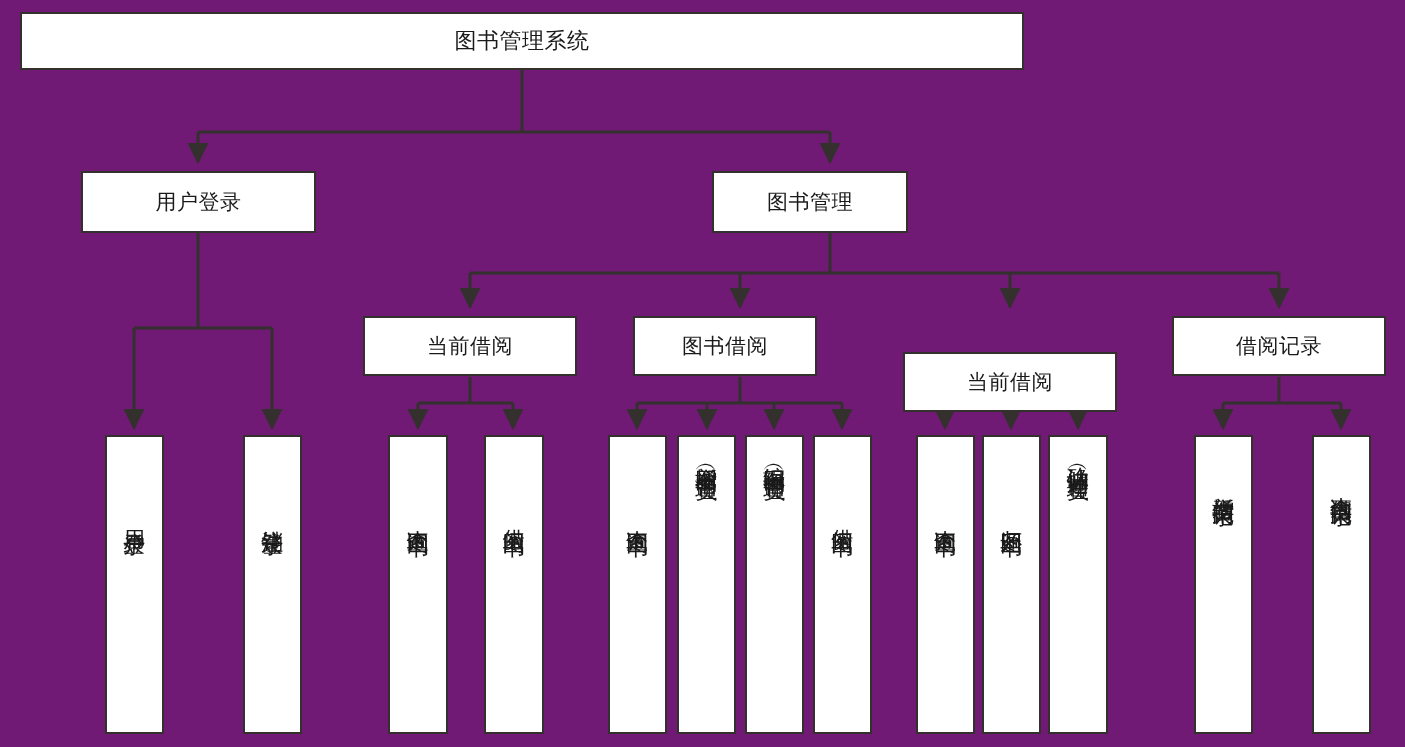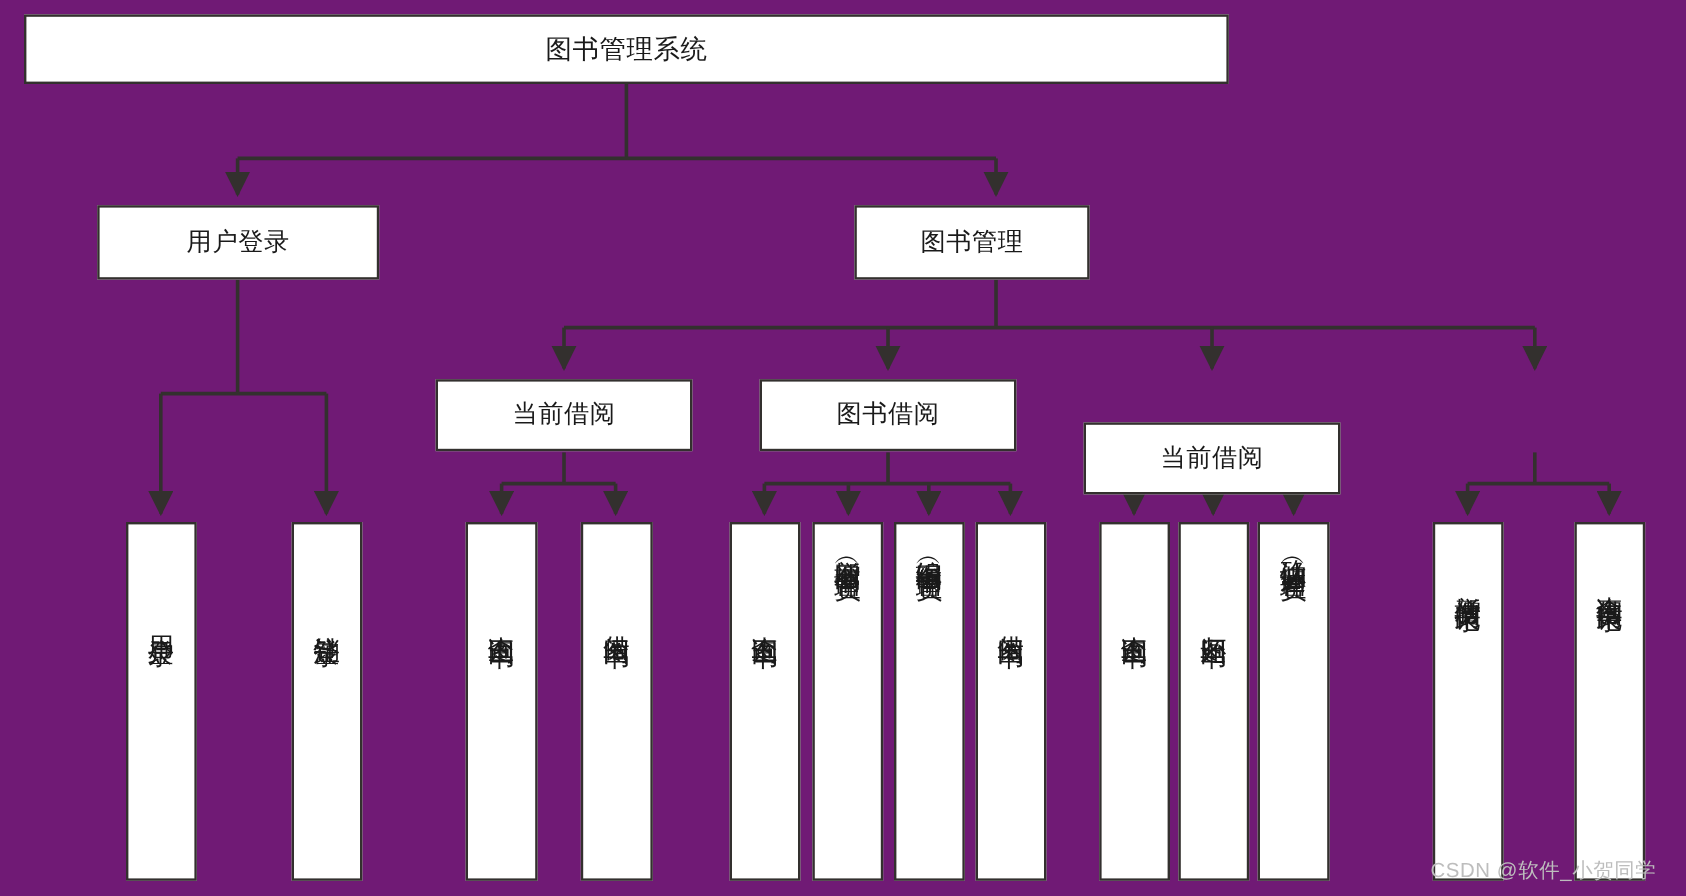--- a/index.html
+++ b/index.html
@@ -129,25 +129,28 @@
   <div class="node" style="left:81px; top:171px; width:235px; height:62px;">
     <span class="lbl">用户登录</span>
   </div>
   <div class="node" style="left:712px; top:171px; width:196px; height:62px;">
     <span class="lbl">图书管理</span>
   </div>
 
   <div class="node" style="left:363px; top:316px; width:214px; height:60px;">
     <span class="lbl">当前借阅</span>
   </div>
-  <div class="node" style="left:633px; top:316px; width:214px; height:60px;">
+  <div class="node" style="left:633px; top:316px; width:184px; height:60px;">
     <span class="lbl">图书借阅</span>
   </div>
   <div class="node" style="left:903px; top:316px; width:214px; height:60px;margin-top:36px;">
     <span class="lbl">当前借阅</span>
+  </div>
+  <div class="node" style="left:1172px; top:316px; width:214px; height:60px;">
+    <span class="lbl">借阅记录</span>
   </div>
 
   <div class="node vert" style="left:105px; top:435px; width:59px; height:299px; padding-top:75px;">
     <span class="lbl">用户登录</span>
   </div>
   <div class="node vert" style="left:243px; top:435px; width:59px; height:299px; padding-top:75px;">
     <span class="lbl">注销登录</span>
   </div>
 
   <div class="node vert" style="left:388px; top:435px; width:60px; height:299px; padding-top:75px;">
@@ -180,15 +183,14 @@
     <span class="lbl">确认归还（管理员）</span>
   </div>
 
   <div class="node vert" style="left:1194px; top:435px; width:59px; height:299px; padding-top:42px;">
     <span class="lbl">新增借阅记录</span>
   </div>
   <div class="node vert" style="left:1312px; top:435px; width:59px; height:299px; padding-top:42px;">
     <span class="lbl">查询借阅记录</span>
   </div>
 
-  <div class="watermark" style="left:1192px; top:714px;">CSDN @软件_小贺同学</div>
 
 </div>
 
 </body></html>

